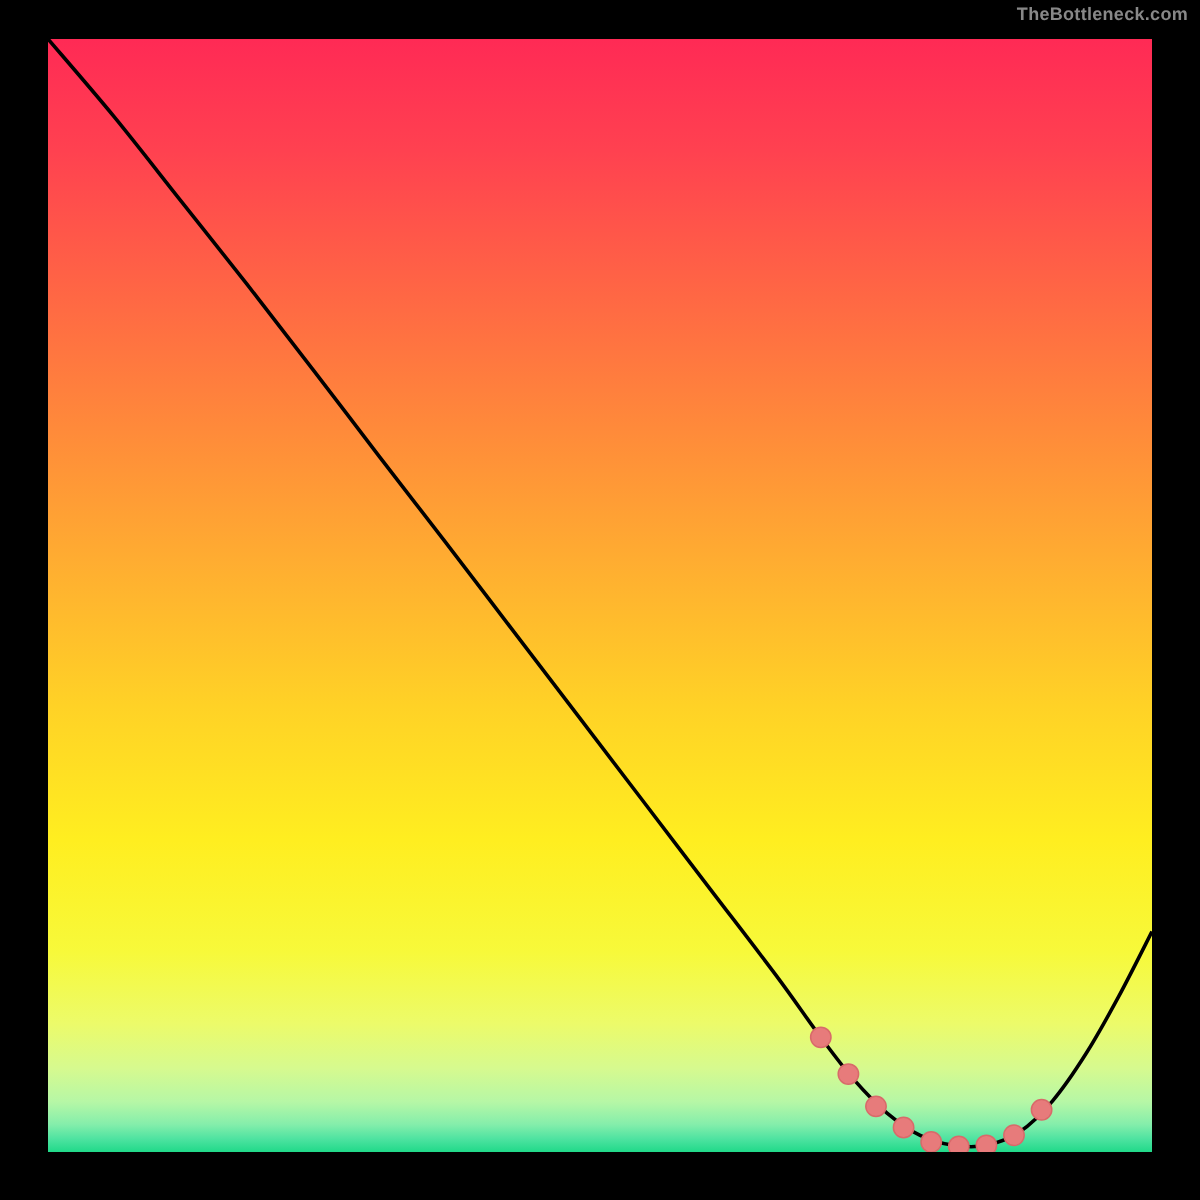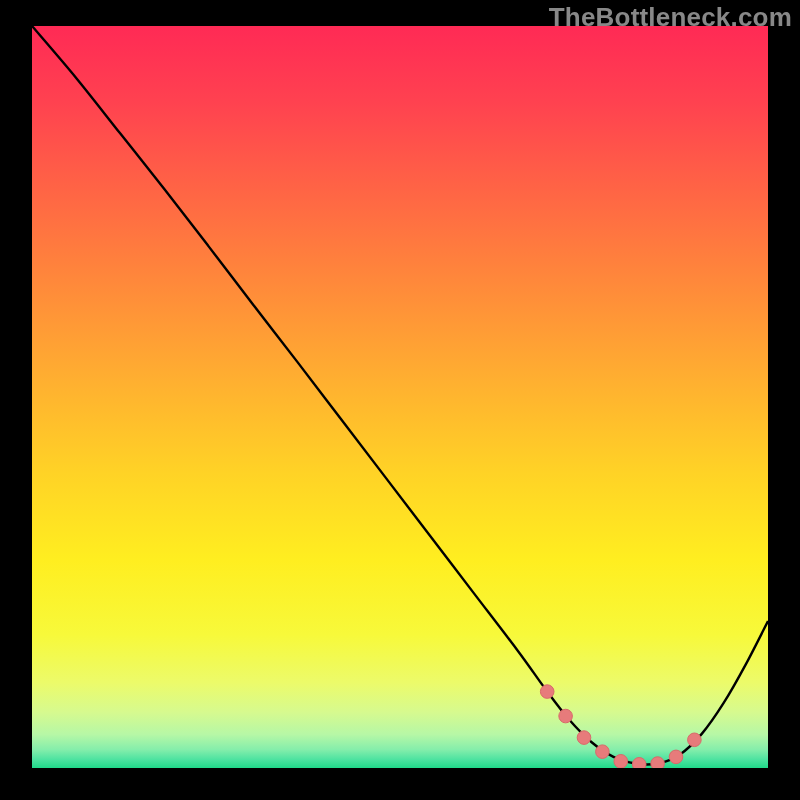--- a/index.html
+++ b/index.html
@@ -17,21 +17,21 @@
   }
   #plot {
     position: absolute;
     box-sizing: border-box;
   }
   #watermark {
     position: absolute;
     top: 2px;
     right: 8px;
     font-family: Arial, Helvetica, sans-serif;
-    font-size: 26px;
+    font-size: 12px;
     font-weight: 600;
     color: #888888;
     letter-spacing: 0.2px;
   }
   svg {
     position: absolute;
     left: 0;
     top: 0;
   }
 </style>

